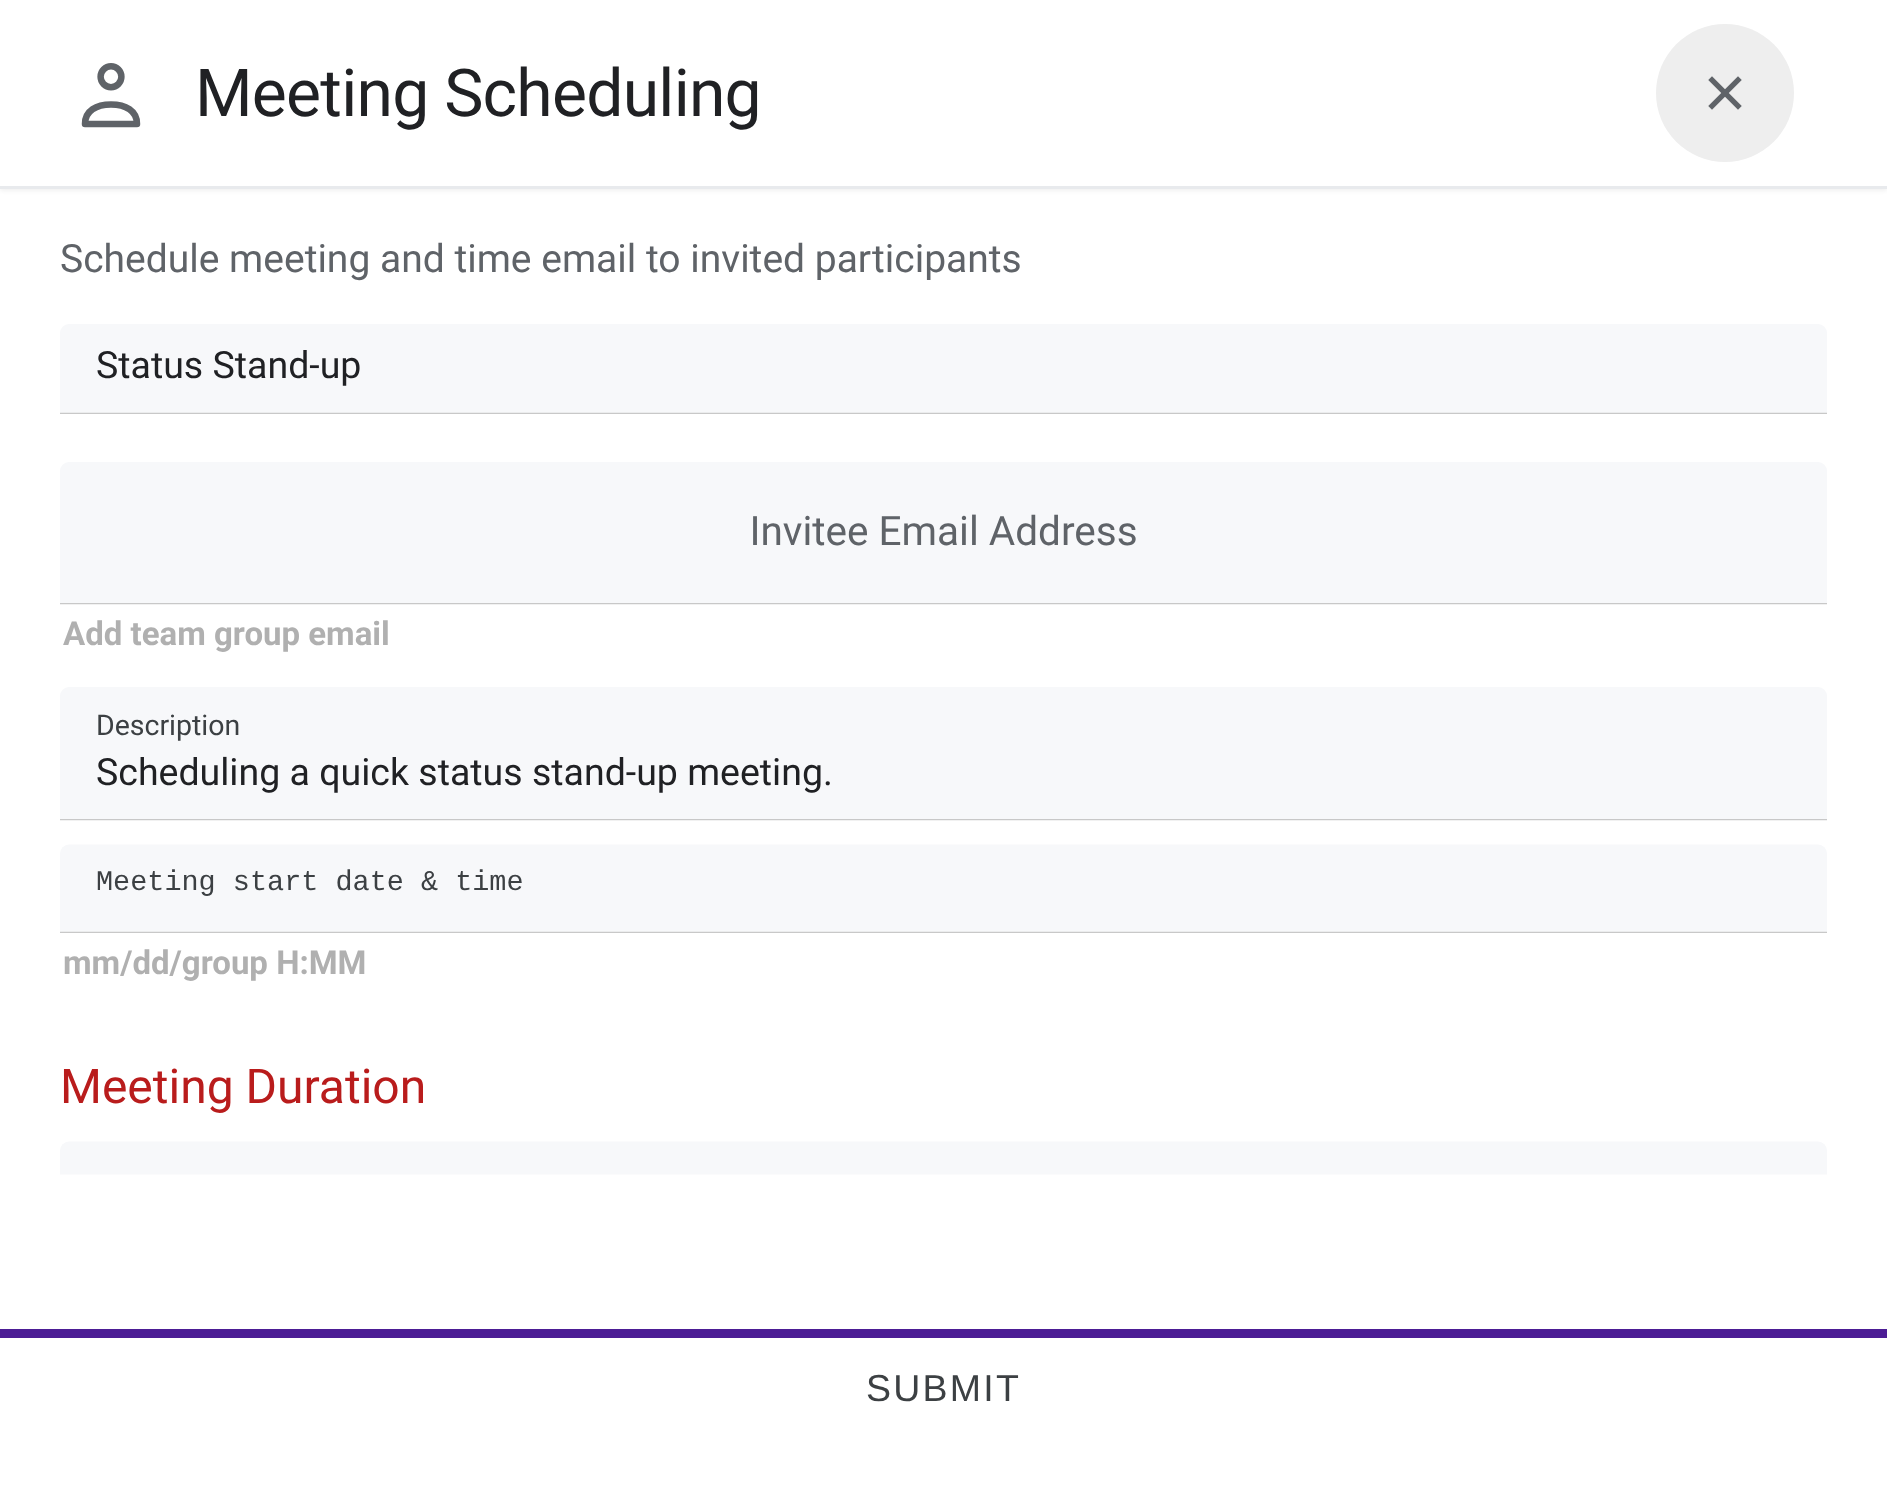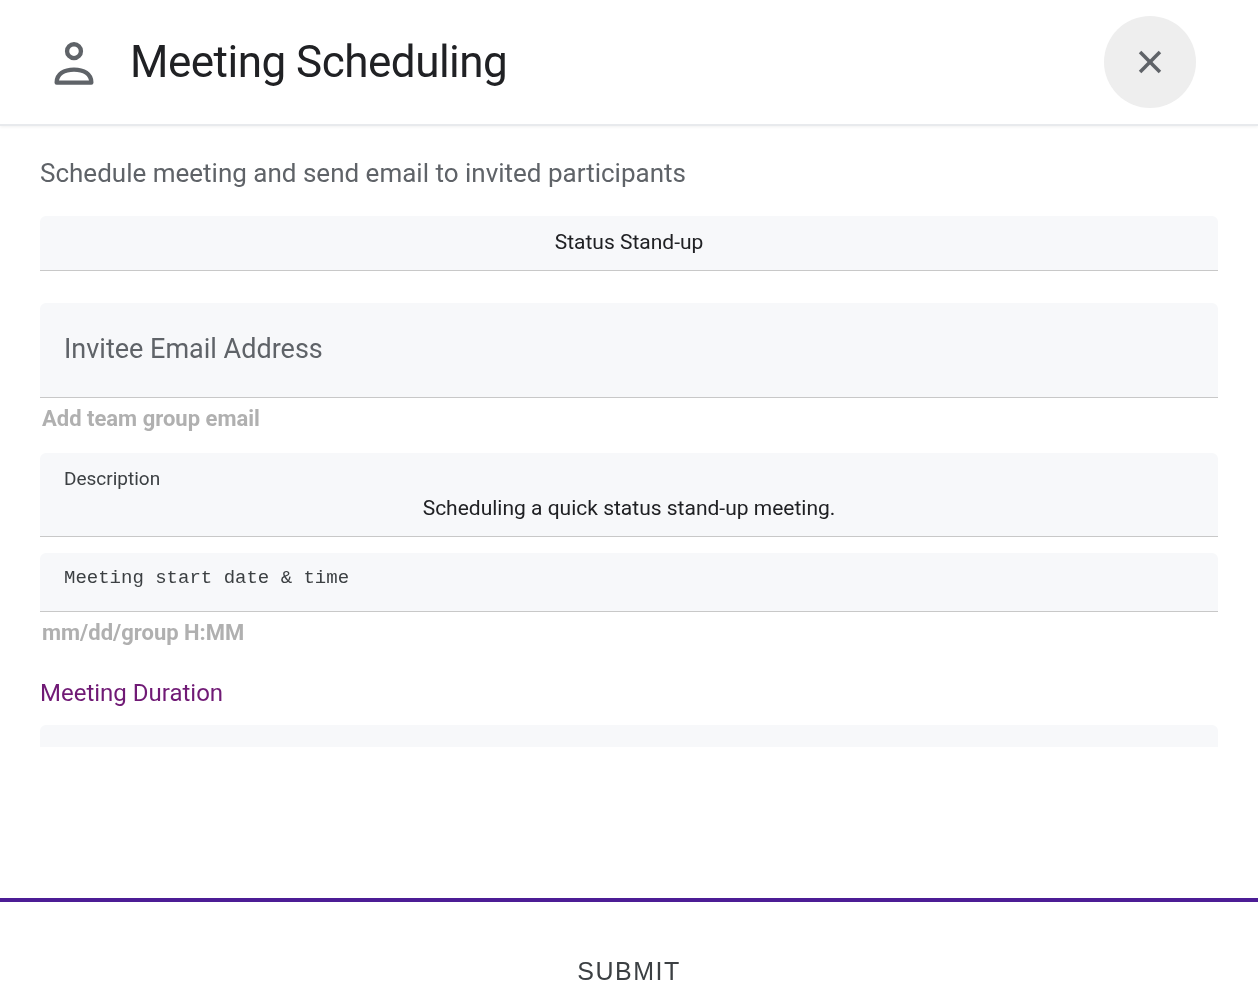--- a/index.html
+++ b/index.html
@@ -90,64 +90,64 @@
       font-size: 19px;
       color: #3c4043;
       margin-bottom: 6px;
     }
     
     .field-placeholder-label {
       font-size: 27px;
       color: #5f6368;
       padding-top: 16px;
       padding-bottom: 16px;
+      text-align: center;
     }
     
     .field-value {
-      font-size: 21px;
+      font-size: 25px;
       color: #202124;
       border: none;
       background: transparent;
       width: 100%;
       outline: none;
       font-family: inherit;
-      text-align: center;
     }
     
     .helper-text {
       font-size: 22px;
       color: #b0b0b0;
       padding-left: 2px;
       margin-bottom: 22px;
       font-weight: bold;
     }
     
     .section-label {
-      font-size: 24px;
-      color: #701a75;
+      font-size: 32px;
+      color: #b91c1c;
       margin-bottom: 18px;
-      margin-top: 34px;
+      margin-top: 50px;
     }
     
     .duration-field-hint {
       background: #f7f8fa;
       border-radius: 6px 6px 0 0;
       height: 22px;
       border-bottom: none;
     }
     
     .footer {
       position: absolute;
       bottom: 0;
       left: 0;
       right: 0;
-      height: 108px;
-      border-top: 4px solid #4c1d95;
-      display: flex;
-      align-items: flex-end;
+      height: 120px;
+      border-top: 6px solid #4c1d95;
+      display: flex;
+      align-items: flex-start;
       justify-content: center;
       background: #ffffff;
     }
     
     .submit-button {
       font-size: 25px;
       font-weight: 500;
       letter-spacing: 1.5px;
       color: #3c4043;
       background: transparent;
@@ -169,21 +169,21 @@
   <h1 class="header-title">Meeting Scheduling</h1>
   <button class="close-button">
     <svg viewBox="0 0 24 24" fill="none" stroke="#5f6368" stroke-width="2.5">
       <line x1="5" y1="5" x2="19" y2="19"></line>
       <line x1="19" y1="5" x2="5" y2="19"></line>
     </svg>
   </button>
 </div>
 
 <div class="content">
-  <div class="subtitle">Schedule meeting and send email to invited participants</div>
+  <div class="subtitle">Schedule meeting and time email to invited participants</div>
 
   <div class="field">
     <input class="field-value" type="text" value="Status Stand-up" style="">
   </div>
 
   <div class="field field-with-helper">
     <div class="field-placeholder-label">Invitee Email Address</div>
   </div>
   <div class="helper-text">Add team group email</div>
 

